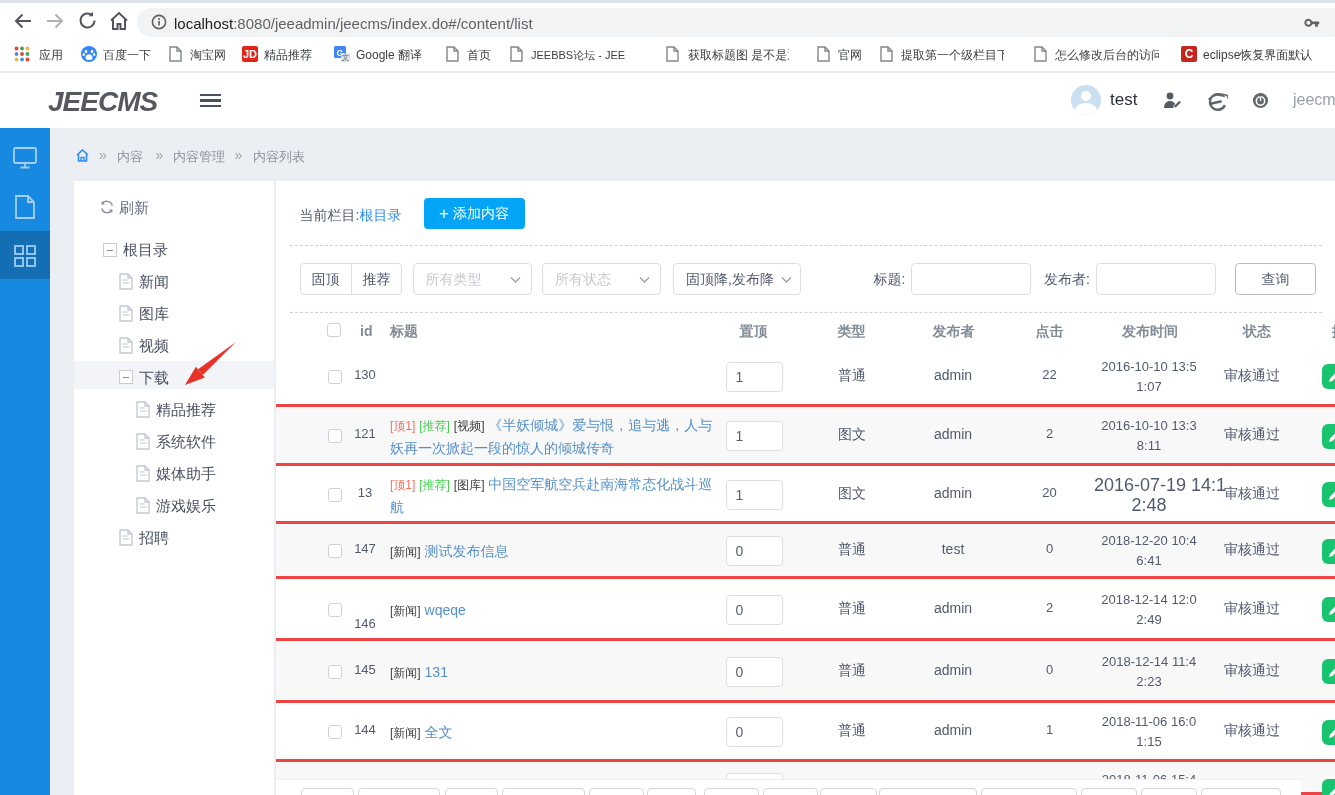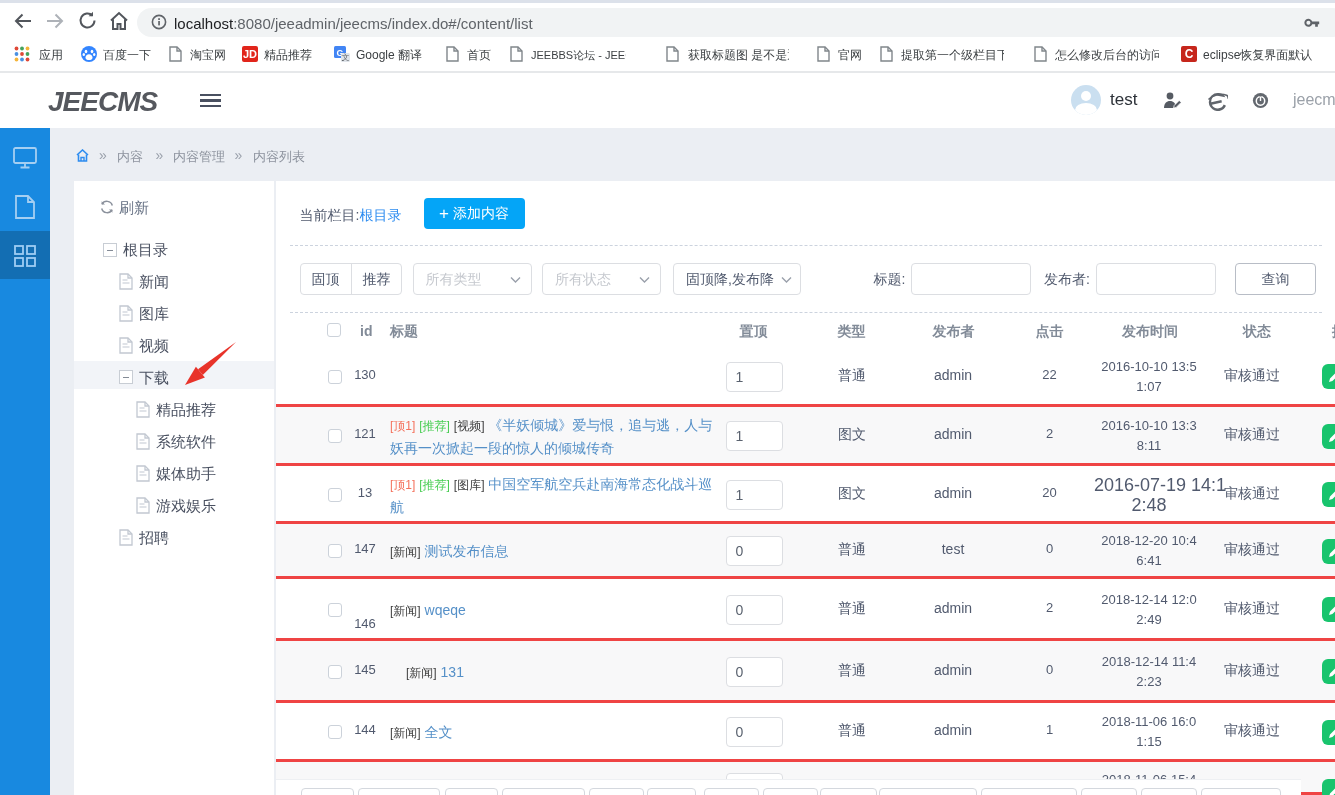--- a/index.html
+++ b/index.html
@@ -360,21 +360,21 @@
     <div class="cc" style="left:724px;top:21.0px;font-size:13px;">2</div>
     <div class="cc" style="left:818.5px;width:110px;white-space:nowrap;font-size:13px;top:11.0px;line-height:20px;">2018-12-14 12:0<br>2:49</div>
     <div class="cc" style="left:926.5px;top:21.0px;">审核通过</div>
     <div class="green" style="top:18.5px;"><svg width="25" height="25" viewBox="0 0 25 25">
             <path d="M7 18l1-3.4 8.2-8.2 2.4 2.4-8.2 8.2z" fill="#fff"></path>
           </svg></div>
   </div>
   <div class="row stripe" style="top:459.5px;height:62px;">
     <div class="cb" style="left:52px;top:24.0px;"></div>
     <div class="abs" style="left:61.5px;top:21.0px;font-size:13px;width:56px;text-align:center;">145</div>
-    <div class="abs" style="left:114.5px;top:20.0px;width:320px;line-height:22px;white-space:nowrap;margin-left:16px;"><i class="tn">[新闻]</i> <a>131</a></div>
+    <div class="abs" style="left:114.5px;top:20.0px;width:320px;line-height:22px;white-space:nowrap;"><i class="tn">[新闻]</i> <a>131</a></div>
     <div class="zd" style="top:16.0px;">0</div>
     <div class="cc" style="left:526.5px;top:21.0px;">普通</div>
     <div class="cc" style="left:627.5px;top:21.0px;">admin</div>
     <div class="cc" style="left:724px;top:21.0px;font-size:13px;">0</div>
     <div class="cc" style="left:818.5px;width:110px;white-space:nowrap;font-size:13px;top:11.0px;line-height:20px;">2018-12-14 11:4<br>2:23</div>
     <div class="cc" style="left:926.5px;top:21.0px;">审核通过</div>
     <div class="green" style="top:18.5px;"><svg width="25" height="25" viewBox="0 0 25 25">
             <path d="M7 18l1-3.4 8.2-8.2 2.4 2.4-8.2 8.2z" fill="#fff"></path>
           </svg></div>
   </div>

